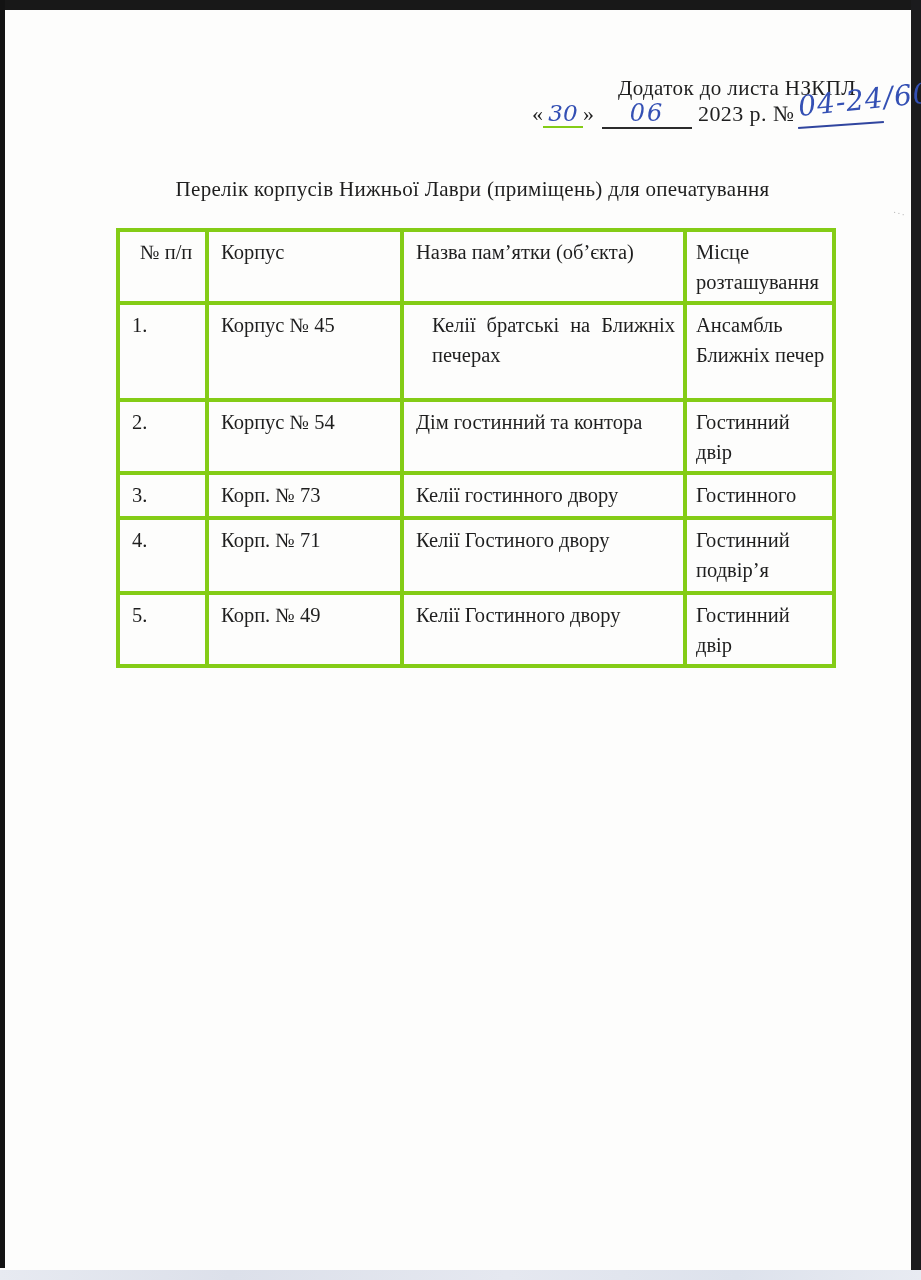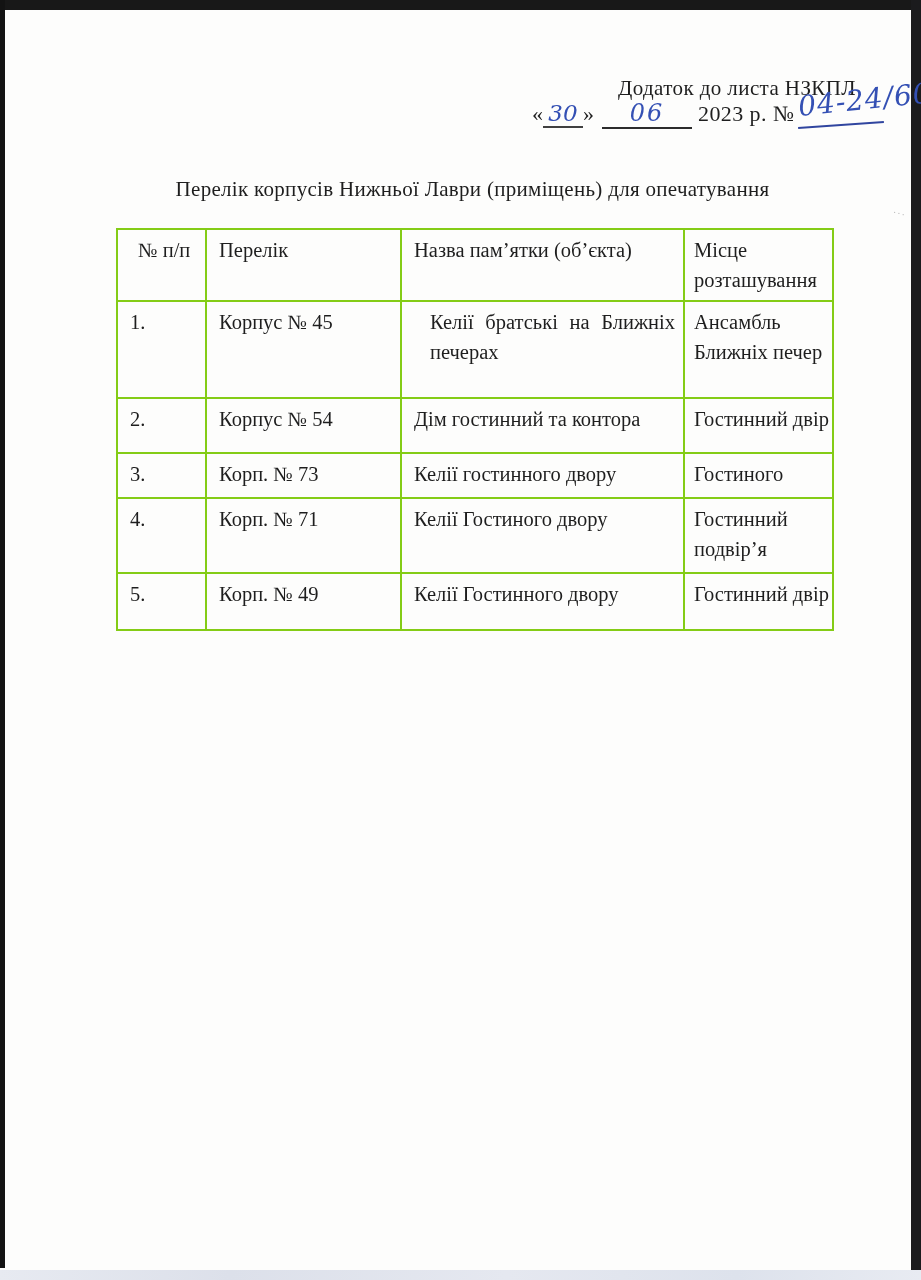--- a/index.html
+++ b/index.html
@@ -19,39 +19,39 @@
     background:linear-gradient(to right,#e7eaf1,#dce0ea 25%,#e5e8f0 55%,#dde2ec 80%,#e8ebf2);}
   .artifact-dots{position:absolute;left:893px;top:208px;font-size:10px;color:#b6b6b6;
     letter-spacing:1px;transform:rotate(14deg);}
 
   
   .hdr-line1{position:absolute;left:618px;top:76px;font-size:21px;letter-spacing:.4px;white-space:nowrap;}
   .hdr-line2{position:absolute;left:532px;top:101px;font-size:22px;white-space:nowrap;}
   .hdr-line2 .q{font-size:22px;}
   .hw{color:#3450b4;font-style:italic;font-family:"DejaVu Serif", serif;}
   .day{display:inline-block;min-width:38px;text-align:center;font-size:23px;
-    border-bottom:2px solid #404040;padding:0 1px 1px 1px;line-height:24px;}
+    border-bottom:2px solid #84cc16;padding:0 1px 1px 1px;line-height:24px;}
   .blank-month{display:inline-block;width:90px;text-align:center;border-bottom:2px solid #2c2c2c;
     margin:0 6px 0 8px;line-height:24px;padding-bottom:1px;}
   .blank-month .hw{font-size:24px;letter-spacing:2px;margin-top:12px;}
   .year-label{letter-spacing:.4px;}
   .docnum-wrap{display:inline-block;position:relative;margin-left:6px;}
   .docnum-underline{position:absolute;left:-2px;bottom:1px;width:86px;border-bottom:2px solid #30459f;
     transform:rotate(-4deg);}
   .docnum{display:inline-block;font-size:28px;letter-spacing:1px;line-height:22px;
     transform:rotate(-6deg) translateY(-5px);transform-origin:left bottom;}
 
   
   .doc-title{position:absolute;left:12px;top:177px;width:921px;text-align:center;
     font-size:21px;letter-spacing:.3px;}
 
   
   table.seal-table{position:absolute;left:116px;top:228px;width:716px;
     border-collapse:collapse;table-layout:fixed;}
-  .seal-table td{border:2px solid #84cc16;vertical-align:top;
+  .seal-table td{border:4px solid #84cc16;vertical-align:top;
     font-size:20.5px;line-height:30px;padding:5px 8px 4px 12px;
     overflow:hidden;}
   .seal-table td.c4{padding-right:3px;padding-left:9px;}
   .seal-table td.num-pad{padding-left:20px;}
   .seal-table td.justify{text-align:justify;padding-left:28px;}
   tr.h-header{height:72px;} tr.h-r1{height:97px;} tr.h-r2{height:55px;}
   tr.h-r3{height:45px;} tr.h-r4{height:75px;} tr.h-r5{height:57px;}
 </style>
 </head>
 <body>
@@ -75,41 +75,41 @@
   <table class="seal-table">
     <colgroup>
       <col style="width:89px">
         <col style="width:195px">
         <col style="width:283px">
         <col style="width:149px">
     </colgroup>
     <tbody>
         <tr class="h-header">
       <td class="c1 num-pad">№ п/п</td>
-      <td class="c2">Перелік</td>
+      <td class="c2">Корпус</td>
       <td class="c3">Назва пам’ятки (об’єкта)</td>
       <td class="c4">Місце розташування</td>
     </tr>
     <tr class="h-r1">
       <td class="c1">1.</td>
       <td class="c2">Корпус № 45</td>
       <td class="c3 justify">Келії братські на Ближніх печерах</td>
       <td class="c4">Ансамбль Ближніх печер</td>
     </tr>
     <tr class="h-r2">
       <td class="c1">2.</td>
       <td class="c2">Корпус № 54</td>
       <td class="c3">Дім гостинний та контора</td>
       <td class="c4">Гостинний двір</td>
     </tr>
     <tr class="h-r3">
       <td class="c1">3.</td>
       <td class="c2">Корп. № 73</td>
       <td class="c3">Келії гостинного двору</td>
-      <td class="c4">Гостиного</td>
+      <td class="c4">Гостинного</td>
     </tr>
     <tr class="h-r4">
       <td class="c1">4.</td>
       <td class="c2">Корп. № 71</td>
       <td class="c3">Келії Гостиного двору</td>
       <td class="c4">Гостинний подвір’я</td>
     </tr>
     <tr class="h-r5">
       <td class="c1">5.</td>
       <td class="c2">Корп. № 49</td>

